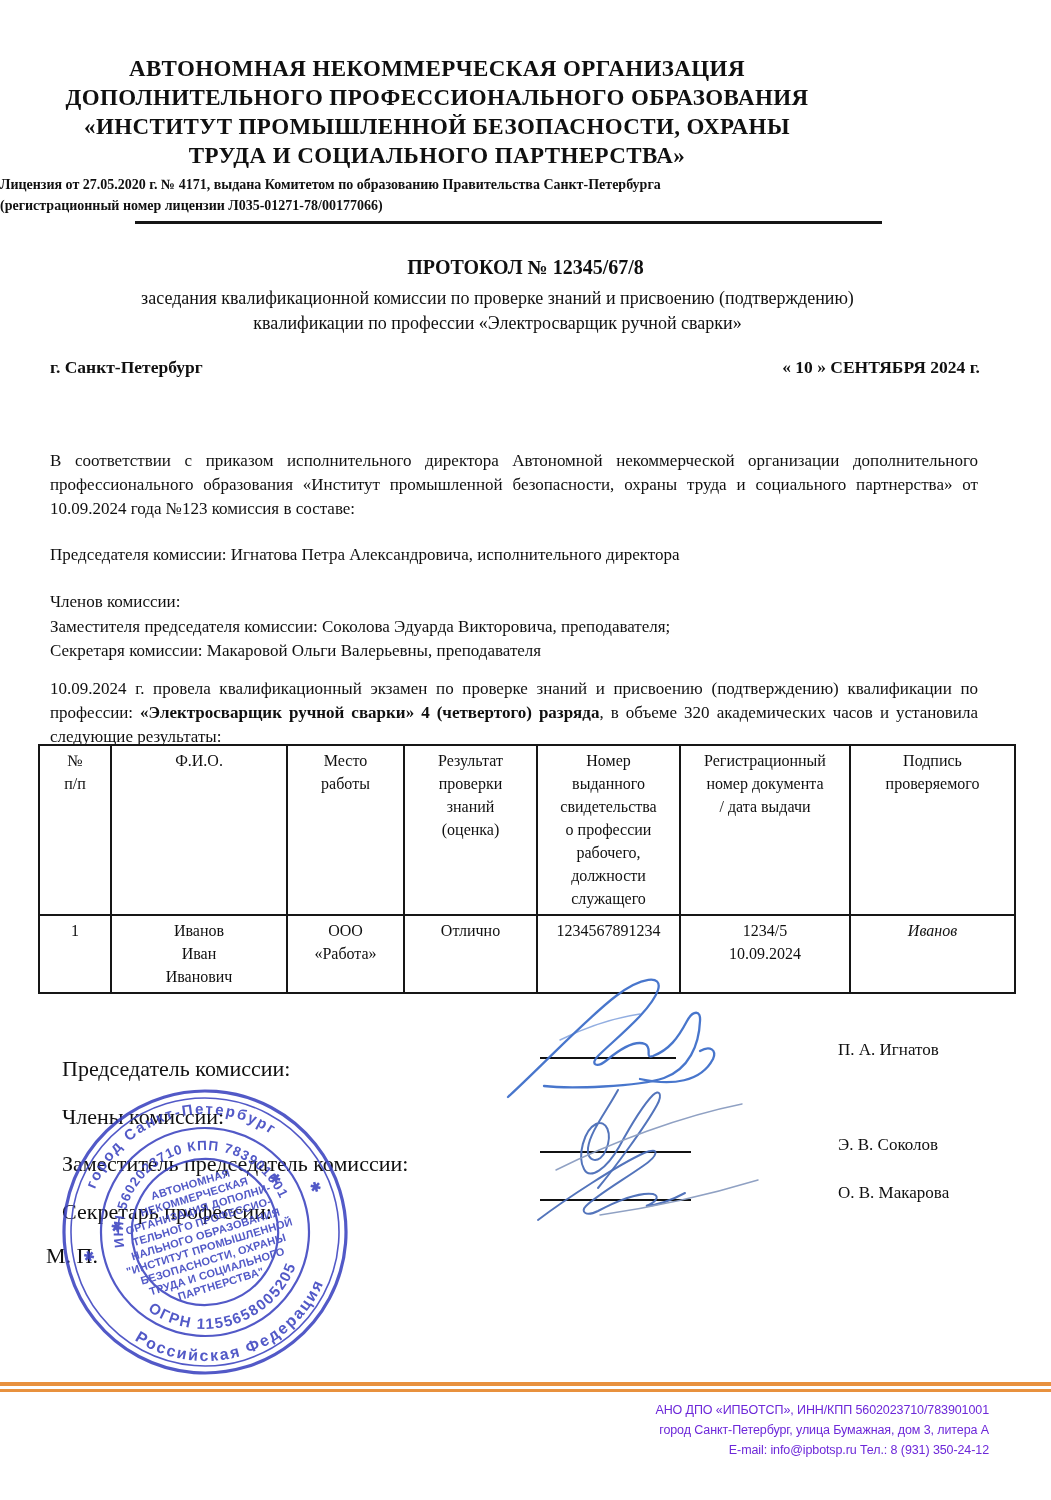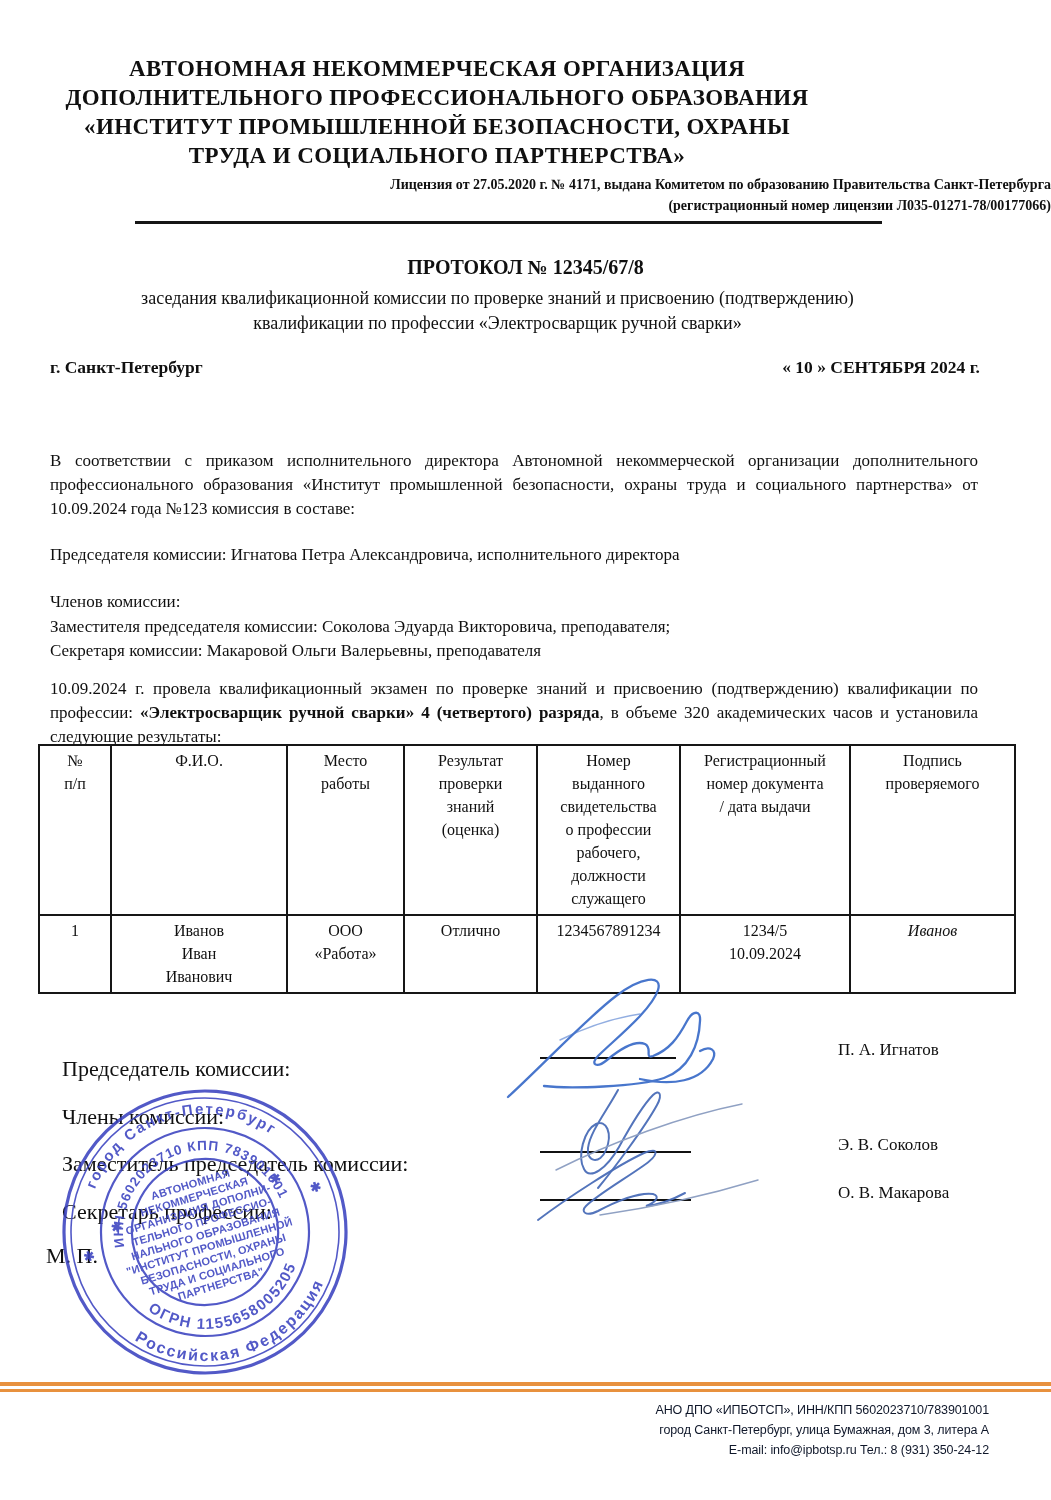--- a/index.html
+++ b/index.html
@@ -14,21 +14,21 @@
   .abs{position:absolute;}
   
   .org-header{
     top:54px;left:0;width:874px;
     text-align:center;
     font-weight:bold;font-size:23px;line-height:29px;
     letter-spacing:.4px;
   }
   .license{
     top:174px;left:0;width:1051px;
-    text-align:right;
+    text-align:left;
     font-weight:bold;font-size:14px;line-height:21px;
   }
   .header-rule{
     top:221px;left:135px;width:747px;height:3px;background:#161616;
   }
   
   .protocol-title{
     top:256px;left:0;width:1051px;text-align:center;
     font-weight:bold;font-size:20px;
   }
@@ -89,21 +89,21 @@
   
   .overlay{top:0;left:0;width:1051px;height:1500px;pointer-events:none;}
   
   .footer-bar1{top:1382px;left:0;width:1051px;height:4px;}
   .footer-bar2{top:1389px;left:0;width:1051px;height:3px;}
   .footer-text{
     top:1400px;right:62px;width:600px;
     text-align:right;
     font-family:"Liberation Sans", sans-serif;
     font-size:12.5px;line-height:20px;
-    color:#0f172a;letter-spacing:-.1px;
+    color:#6d28d9;letter-spacing:-.1px;
   }
   
   .stamp-ring-text{font-family:"Liberation Sans", sans-serif;font-weight:bold;}
   .stamp-center-text{font-family:"Liberation Sans", sans-serif;font-weight:bold;font-size:11px;letter-spacing:.2px;}
 </style>
 </head>
 <body>
 
 <div class="page">
 

